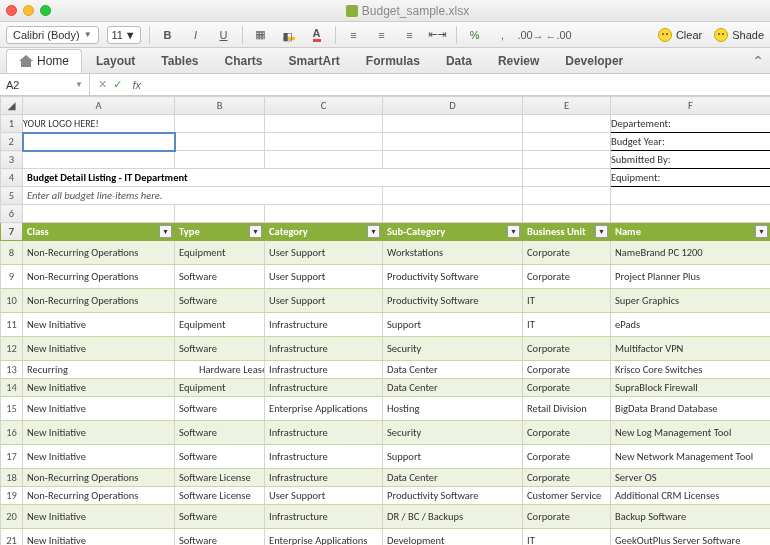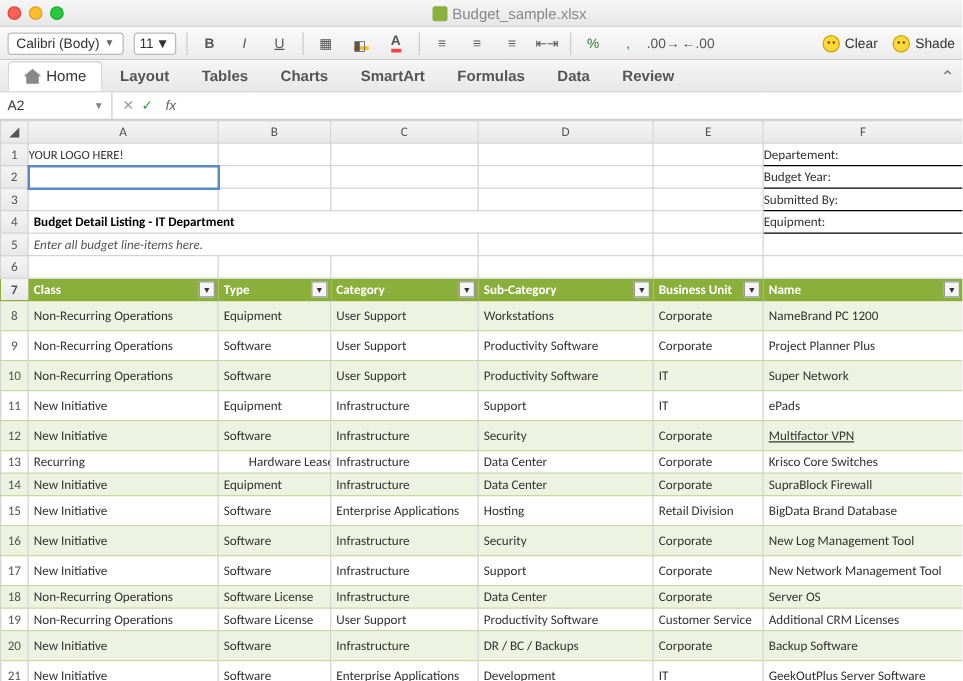--- a/index.html
+++ b/index.html
@@ -106,20 +106,21 @@
 
 <div class="ribbon">
   <div class="ribbon-tab active"><span class="home-ico"></span><span>Home</span></div>
   <div class="ribbon-tab">Layout</div>
   <div class="ribbon-tab">Tables</div>
   <div class="ribbon-tab">Charts</div>
   <div class="ribbon-tab">SmartArt</div>
   <div class="ribbon-tab">Formulas</div>
   <div class="ribbon-tab">Data</div>
   <div class="ribbon-tab">Review</div>
+  <div class="ribbon-tab">Developer</div>
   <div class="expand">⌃</div>
 </div>
 
 <div class="fxbar">
   <div class="namebox">
       <span>A2</span>
       <span style="font-size:8px;color:#888;">▼</span>
     </div>
   <div class="fxbtns">
     <span class="fxbtn">✕</span>
@@ -228,39 +229,39 @@
           <td style="height: 24px;">Corporate</td>
           <td style="height: 24px;">Project Planner Plus</td>
         </tr>
         <tr class="data-row even">
           <td class="rowhead" style="height: 24px;">10</td>
           <td style="height: 24px;">Non-Recurring Operations</td>
           <td style="height: 24px;">Software</td>
           <td style="height: 24px;">User Support</td>
           <td style="height: 24px;">Productivity Software</td>
           <td style="height: 24px;">IT</td>
-          <td style="height: 24px;">Super Network</td>
+          <td style="height: 24px;">Super Graphics</td>
         </tr>
         <tr class="data-row odd">
           <td class="rowhead" style="height: 24px;">11</td>
           <td style="height: 24px;">New Initiative</td>
           <td style="height: 24px;">Equipment</td>
           <td style="height: 24px;">Infrastructure</td>
           <td style="height: 24px;">Support</td>
           <td style="height: 24px;">IT</td>
           <td style="height: 24px;">ePads</td>
         </tr>
         <tr class="data-row even">
           <td class="rowhead" style="height: 16px;">12</td>
           <td style="height: 24px;">New Initiative</td>
           <td style="height: 24px;">Software</td>
           <td style="height: 24px;">Infrastructure</td>
           <td style="height: 24px;">Security</td>
           <td style="height: 24px;">Corporate</td>
-          <td style="height: 24px; text-decoration: underline;">Multifactor VPN</td>
+          <td style="height: 24px;">Multifactor VPN</td>
         </tr>
         <tr class="data-row odd">
           <td class="rowhead" style="height: 16px;">13</td>
           <td style="height: 16px;">Recurring</td>
           <td style="height: 16px; padding-left: 24px;">Hardware Lease</td>
           <td style="height: 16px;">Infrastructure</td>
           <td style="height: 16px;">Data Center</td>
           <td style="height: 16px;">Corporate</td>
           <td style="height: 16px;">Krisco Core Switches</td>
         </tr>

